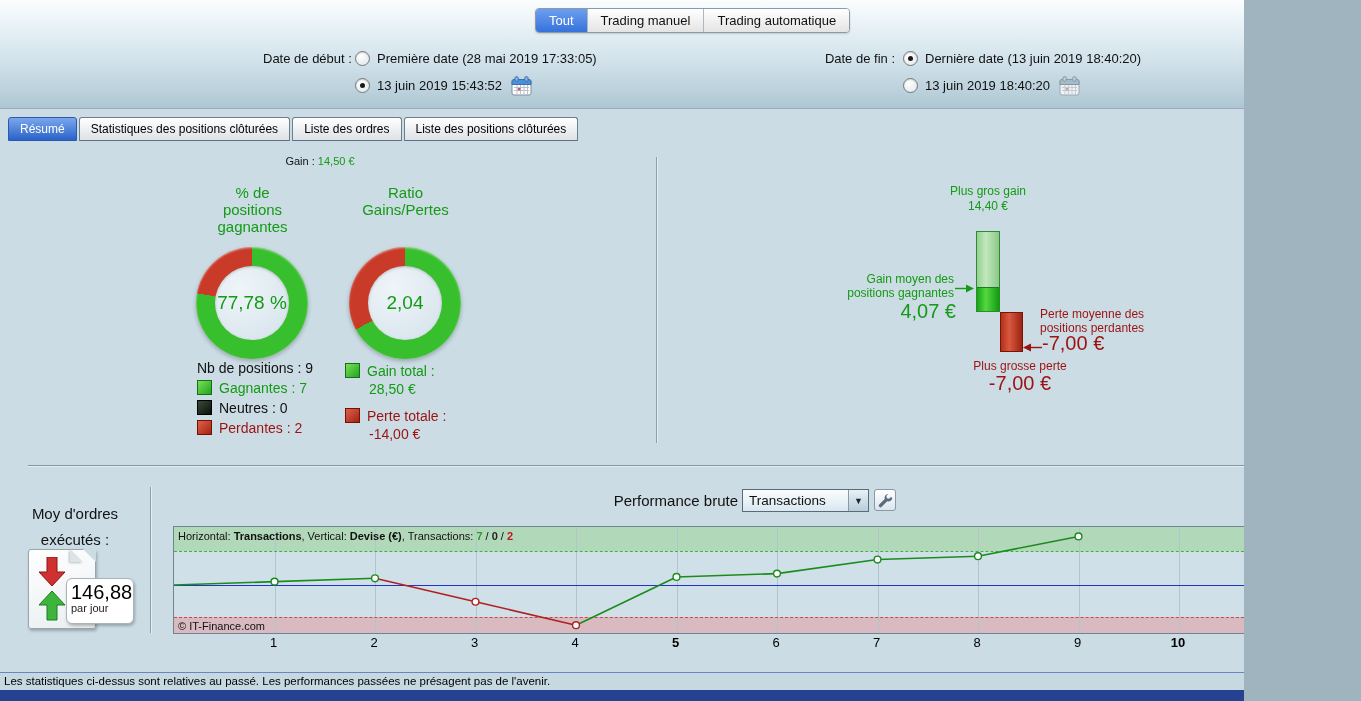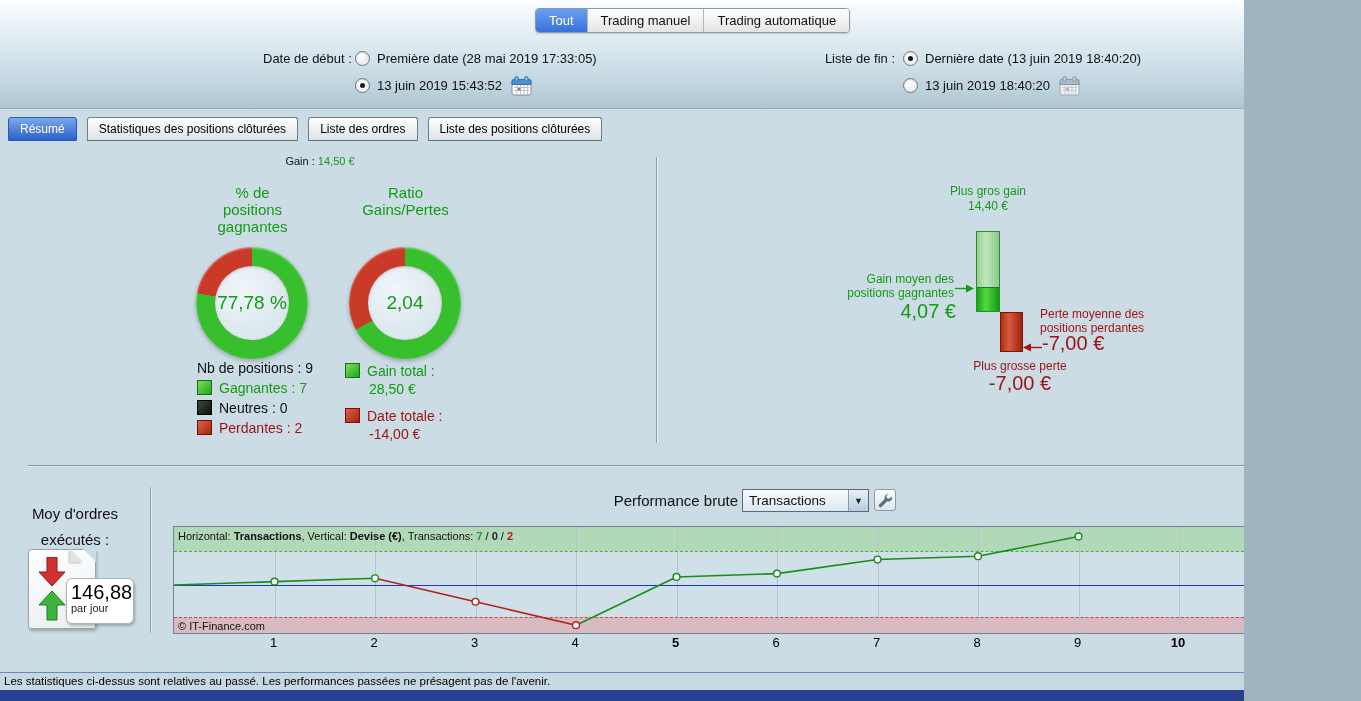--- a/index.html
+++ b/index.html
@@ -16,21 +16,21 @@
   .btn.active{background:linear-gradient(#6d9ff0,#3672dc);color:#fff;}
 
   .date-block{position:absolute;top:46px;}
   .date-row{display:flex;align-items:center;height:25px;margin-bottom:2px;}
   .dlabel{text-align:right;margin-right:8px;white-space:nowrap;}
   .radio{width:13px;height:13px;border-radius:50%;border:1px solid #777;background:radial-gradient(circle at 35% 30%,#fff,#dfe6ea);position:relative;flex:none;margin-right:7px;box-shadow:inset 0 1px 1px rgba(0,0,0,.15);}
   .radio.checked::after{content:"";position:absolute;left:3.5px;top:3.5px;width:5px;height:5px;border-radius:50%;background:#1a1a1a;}
   .cal{margin-left:9px;display:inline-flex;cursor:pointer;}
 
   
-  .view-tabs{position:absolute;left:8px;top:117px;display:flex;gap:10px;align-items:center;}
+  .view-tabs{position:absolute;left:8px;top:117px;display:flex;gap:2px;align-items:center;}
   .vtab{padding:4px 11px;font-size:12px;background:linear-gradient(#ffffff,#dde2e6);border:1px solid #6e7e8e;border-bottom-color:#5f7082;border-radius:3px 3px 0 0;color:#000;white-space:nowrap;}
   .vtab.active{background:linear-gradient(#7aa7ec,#2a62c8);color:#fff;border-color:#2a5ab0;}
 
   
   .gain-line{position:absolute;left:170px;top:155px;width:300px;text-align:center;font-size:11px;}
   .green{color:#149a14;}
   .darkred{color:#9c1212;}
   .col-title{position:absolute;text-align:center;font-size:15px;color:#149a14;line-height:17px;}
   .t-pct{left:205px;top:184px;width:95px;}
   .t-ratio{left:348px;top:184px;width:115px;}
@@ -158,21 +158,21 @@
             <rect x="13.8" y="0.8" width="3.2" height="4.4" rx="1" fill="#8db9ea" stroke="#3a70b0"></rect>
             <path d="M3 11.5 h15 M3 14.5 h15 M6 9 v9 M9.5 9 v9 M13 9 v9 M16.5 9 v9" stroke="#b7c2cc" stroke-width="1" fill="none"></path>
             <rect x="6.8" y="12" width="2.6" height="2.4" fill="#e05050"></rect>
           </svg>
         </span>
       </div>
     </div>
 
     <div class="date-block" style="left:823px;">
       <div class="date-row">
-        <span class="dlabel" style="width:72px;">Liste de fin :</span>
+        <span class="dlabel" style="width:72px;">Date de fin :</span>
         <span class="radio checked"></span>
         <span>Dernière date (13 juin 2019 18:40:20)</span>
       </div>
       <div class="date-row">
         <span class="dlabel" style="width:72px;"></span>
         <span class="radio"></span>
         <span>13 juin 2019 18:40:20</span>
         <span class="cal">
           <svg width="21" height="20" viewBox="0 0 21 20">
             <rect x="1" y="3.5" width="19" height="15.5" rx="2" fill="#eef2f4" stroke="#9aa8b2"></rect>
@@ -232,21 +232,21 @@
 
   <div class="legend2">
     <div class="legend-row">
       <span class="sw green-sw"></span>
       <span class="green">Gain total :</span>
     </div>
     <div class="indent green">28,50 €</div>
     <div class="gap"></div>
     <div class="legend-row">
       <span class="sw red-sw"></span>
-      <span class="darkred">Date totale :</span>
+      <span class="darkred">Perte totale :</span>
     </div>
     <div class="indent darkred">-14,00 €</div>
   </div>
 
   <div class="vsep"></div>
 
   <div class="pg-label">Plus gros gain</div>
   <div class="pg-value">14,40 €</div>
 
   <div class="bar-win">

